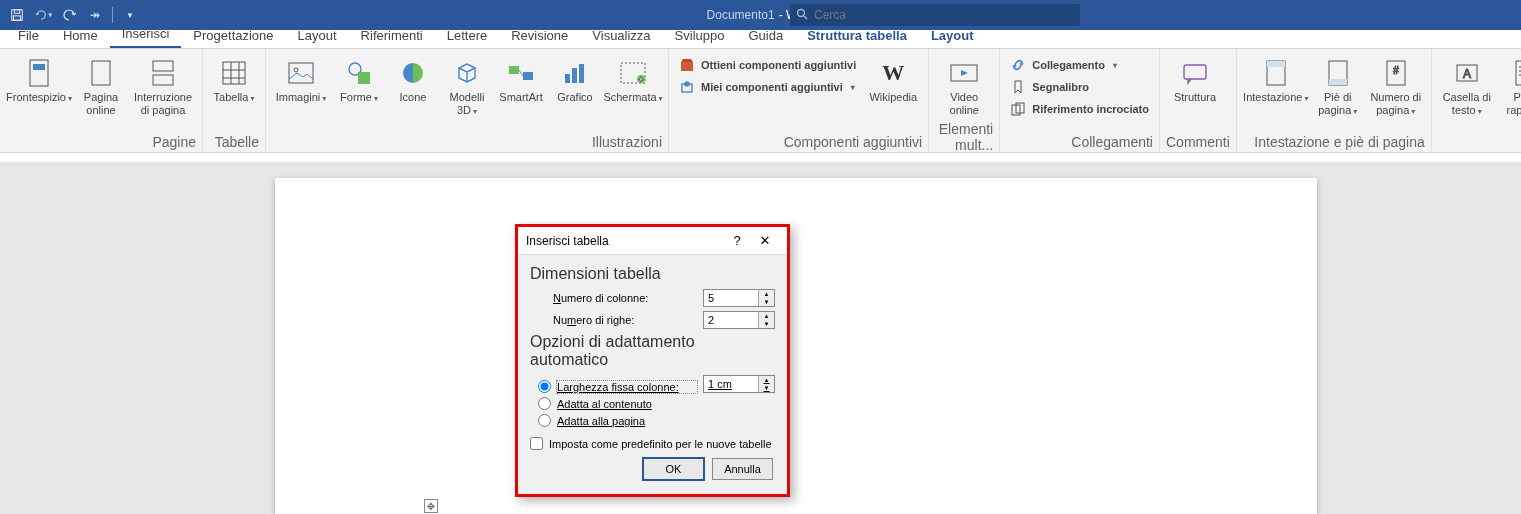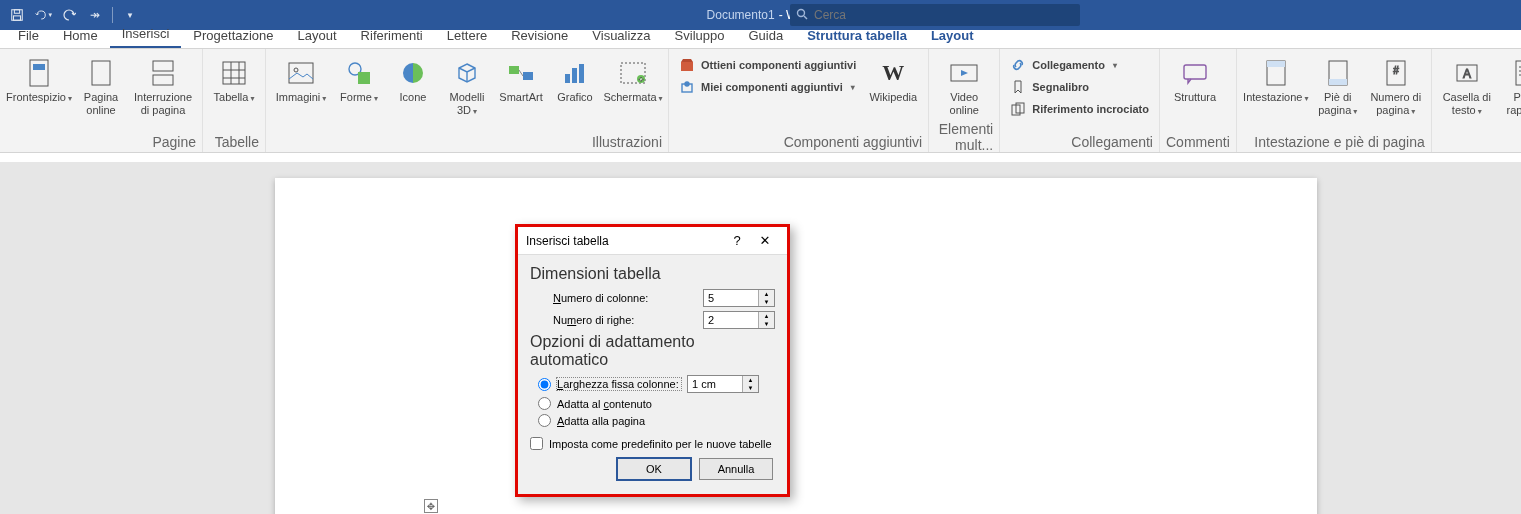--- a/index.html
+++ b/index.html
@@ -40,25 +40,25 @@
 .dialog-title { flex: 1; font-size: 12px; }
 .dialog-tbtn { width: 28px; text-align: center; font-size: 13px; cursor: pointer; }
 .dialog-body { padding: 8px 12px 10px; }
 .section-hdr { font-size: 16px; color: #333; margin: 2px 0 6px; }
 .form-row { display: flex; align-items: center; margin: 4px 0 4px 14px; padding-left: 9px; }
 .form-row label { flex: 1; }
 .spinner { width: 72px; height: 18px; display: flex; border: 1px solid #888; background: #fff; }
 .spinner input { border: none; width: 54px; padding: 0 4px; font-size: 11px; outline: none; }
 .spinner .sp-btns { width: 16px; border-left: 1px solid #aaa; display: flex; flex-direction: column; }
 .spinner .sp-btns div { flex: 1; font-size: 6px; text-align: center; line-height: 8px; background: #eee; cursor: pointer; }
-.radio-row { display: flex; align-items: center; margin: 4px 16px 4px 8px; gap: 6px; }
+.radio-row { display: flex; align-items: flex-end; margin: 4px 0 4px 8px; gap: 6px; text-decoration: underline; }
 .radio-row input[type=radio] { margin: 0; }
 .check-row { display: flex; align-items: center; gap: 6px; margin: 10px 0 8px 0; }
 .dialog-buttons { display: flex; justify-content: flex-end; gap: 8px; padding: 0 2px 4px; }
-.dlg-btn { width: 74px; height: 22px; border: 1px solid #888; background: #e8e8e8; font-size: 11px; cursor: pointer; }
+.dlg-btn { width: 61px; height: 22px; border: 1px solid #888; background: #e8e8e8; font-size: 11px; cursor: pointer; }
 .dlg-btn.primary { border: 1px solid #2b579a; outline: 1px solid #2b579a; }
 .underline-first::first-letter { text-decoration: underline; }
 .wide { width: 66px; }
 .narrow { width: 50px; }
 </style>
 </head>
 <body>
 
 <div class="titlebar">
   <div class="qat">

